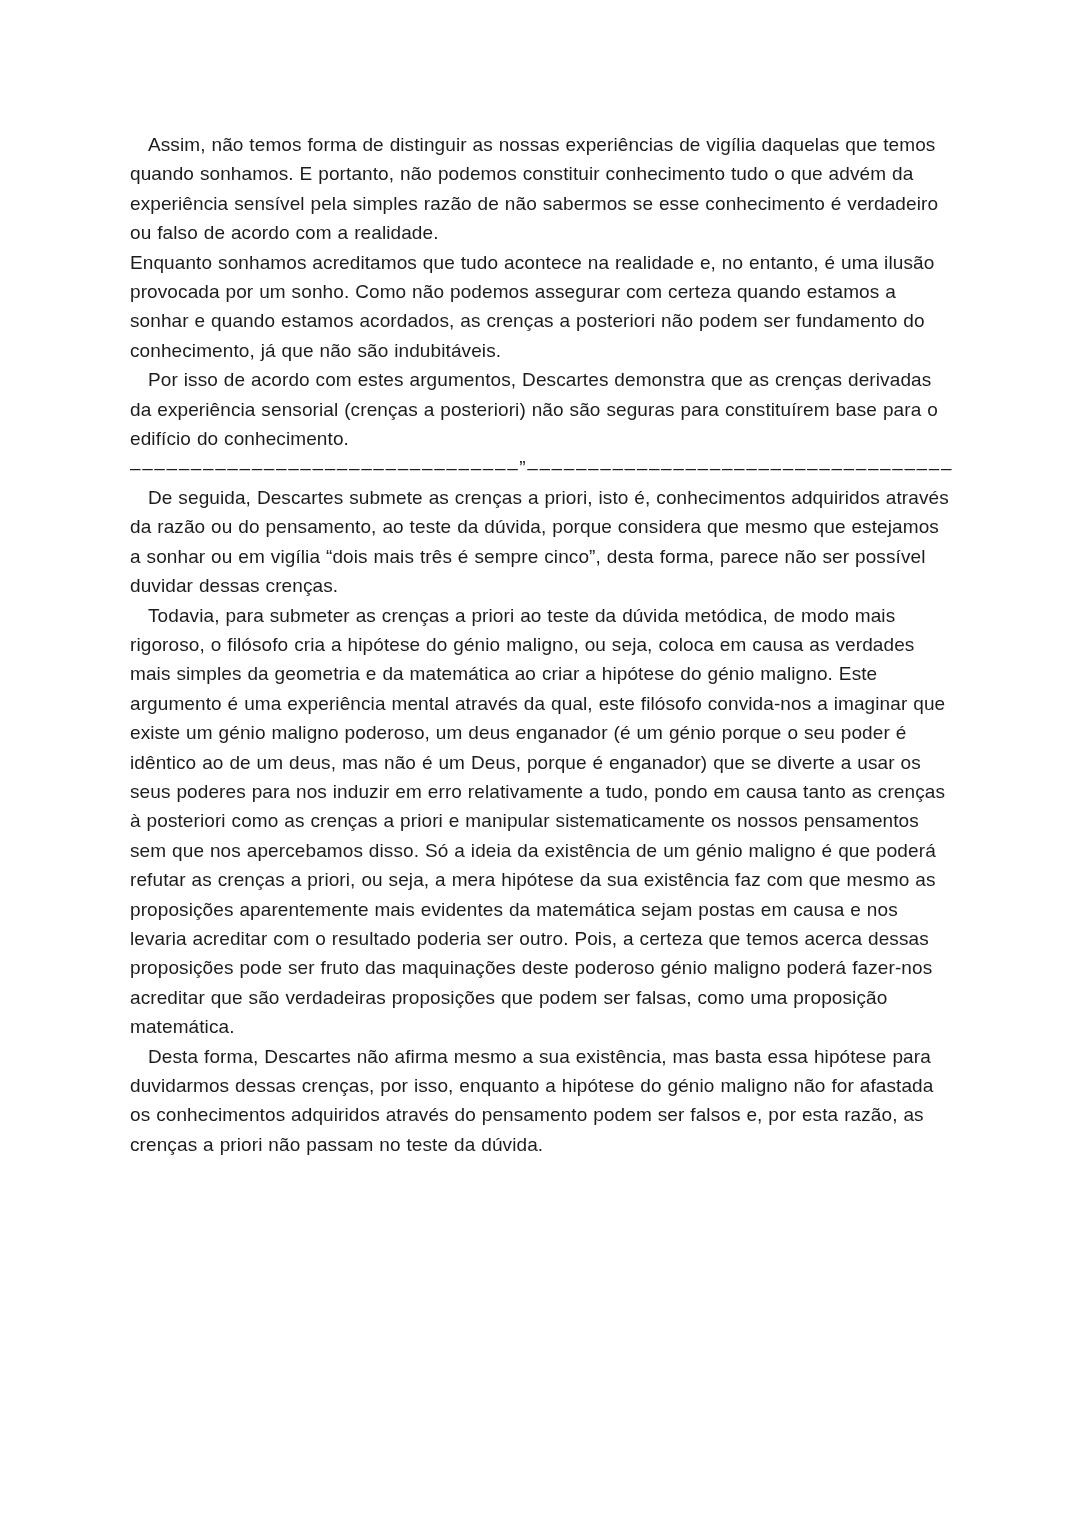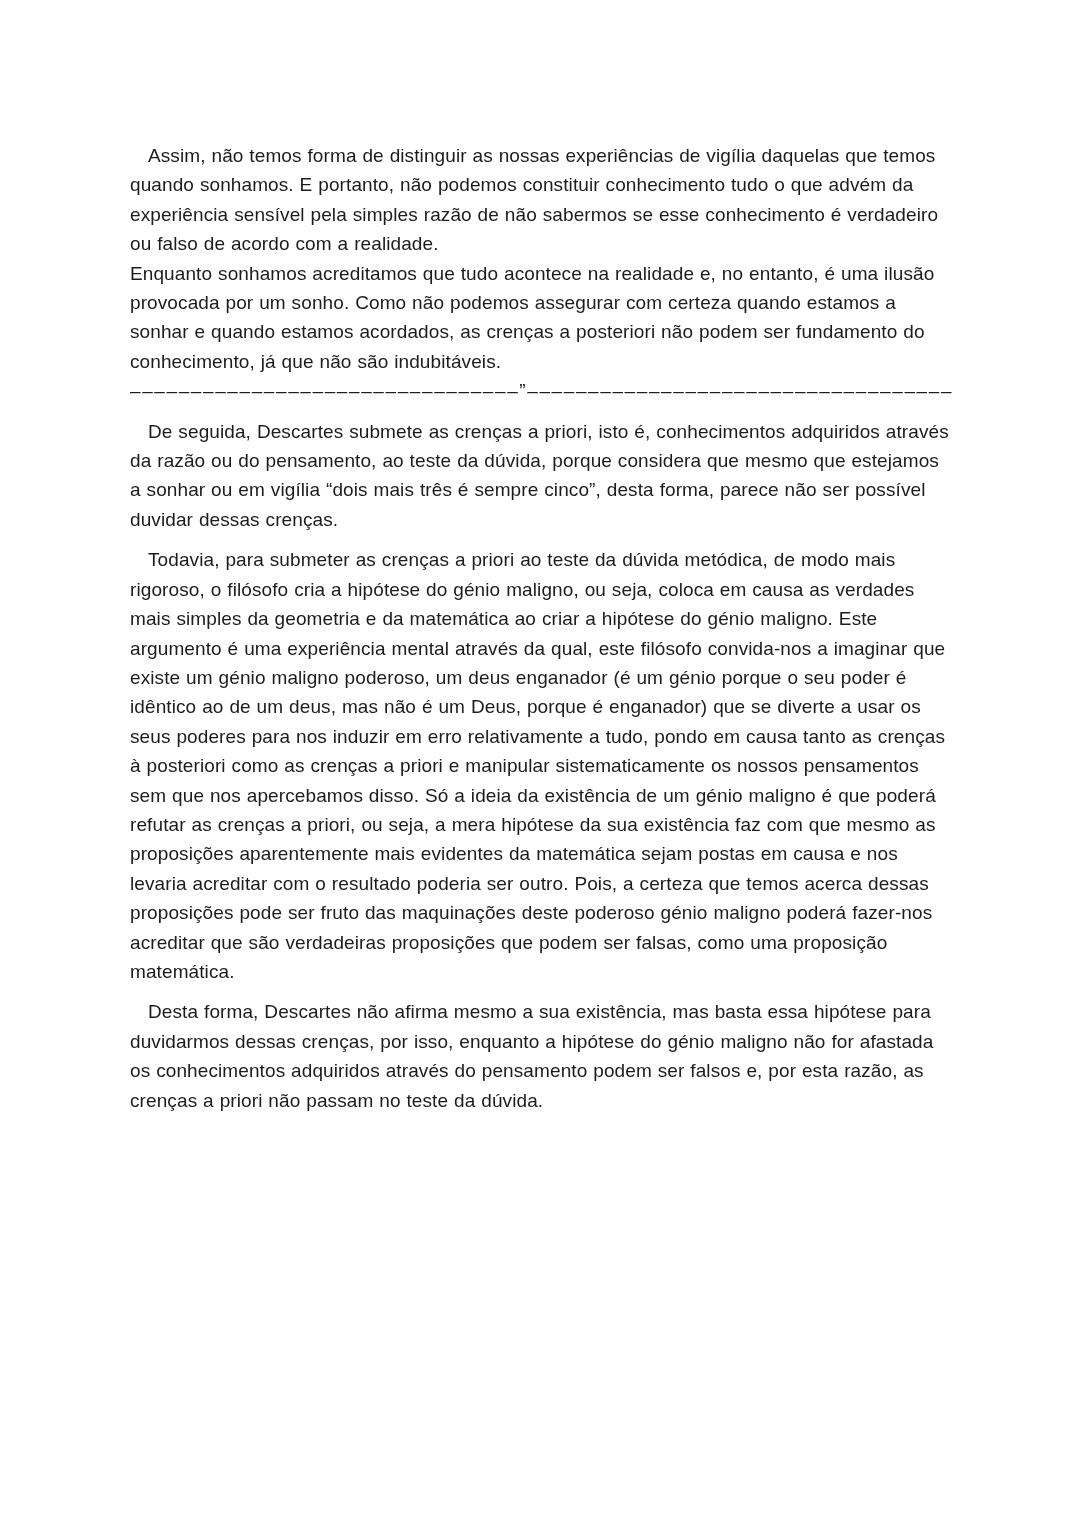--- a/index.html
+++ b/index.html
@@ -21,39 +21,39 @@
   .para {
     margin: 0;
     font-size: 19px;
     line-height: 29.4px;
     letter-spacing: 0.1px;
     word-spacing: 0.5px;
     text-align: left;
   }
   .indent {
     text-indent: 18px;
-    margin-top: 11px;
   }
   .separator {
     margin: 0;
     font-size: 19px;
     line-height: 29.4px;
     letter-spacing: 1.6px;
     white-space: nowrap;
     overflow: hidden;
   }
 </style>
 </head>
 <body>
 
 <div class="page">
   <p class="para indent">Assim, não temos forma de distinguir as nossas experiências de vigília daquelas que temos quando sonhamos. E portanto, não podemos constituir conhecimento tudo o que advém da experiência sensível pela simples razão de não sabermos se esse conhecimento é verdadeiro ou falso de acordo com a realidade.</p>
 
   <p class="para">Enquanto sonhamos acreditamos que tudo acontece na realidade e, no entanto, é uma ilusão provocada por um sonho. Como não podemos assegurar com certeza quando estamos a sonhar e quando estamos acordados, as crenças a posteriori não podem ser fundamento do conhecimento, já que não são indubitáveis.</p>
 
+  <p class="para indent">Por isso de acordo com estes argumentos, Descartes demonstra que as crenças derivadas da experiência sensorial (crenças a posteriori) não são seguras para constituírem base para o edifício do conhecimento.</p>
 
   <p class="separator">––––––––––––––––––––––––––––––––”––––––––––––––––––––––––––––––––––––––</p>
 
   <p class="para indent">De seguida, Descartes submete as crenças a priori, isto é, conhecimentos adquiridos através da razão ou do pensamento, ao teste da dúvida, porque considera que mesmo que estejamos a sonhar ou em vigília “dois mais três é sempre cinco”, desta forma, parece não ser possível duvidar dessas crenças.</p>
 
   <p class="para indent">Todavia, para submeter as crenças a priori ao teste da dúvida metódica, de modo mais rigoroso, o filósofo cria a hipótese do génio maligno, ou seja, coloca em causa as verdades mais simples da geometria e da matemática ao criar a hipótese do génio maligno. Este argumento é uma experiência mental através da qual, este filósofo convida-nos a imaginar que existe um génio maligno poderoso, um deus enganador (é um génio porque o seu poder é idêntico ao de um deus, mas não é um Deus, porque é enganador) que se diverte a usar os seus poderes para nos induzir em erro relativamente a tudo, pondo em causa tanto as crenças à posteriori como as crenças a priori e manipular sistematicamente os nossos pensamentos sem que nos apercebamos disso. Só a ideia da existência de um génio maligno é que poderá refutar as crenças a priori, ou seja, a mera hipótese da sua existência faz com que mesmo as proposições aparentemente mais evidentes da matemática sejam postas em causa e nos levaria acreditar com o resultado poderia ser outro. Pois, a certeza que temos acerca dessas proposições pode ser fruto das maquinações deste poderoso génio maligno poderá fazer-nos acreditar que são verdadeiras proposições que podem ser falsas, como uma proposição matemática.</p>
 
   <p class="para indent">Desta forma, Descartes não afirma mesmo a sua existência, mas basta essa hipótese para duvidarmos dessas crenças, por isso, enquanto a hipótese do génio maligno não for afastada os conhecimentos adquiridos através do pensamento podem ser falsos e, por esta razão, as crenças a priori não passam no teste da dúvida.</p>
 </div>
 

